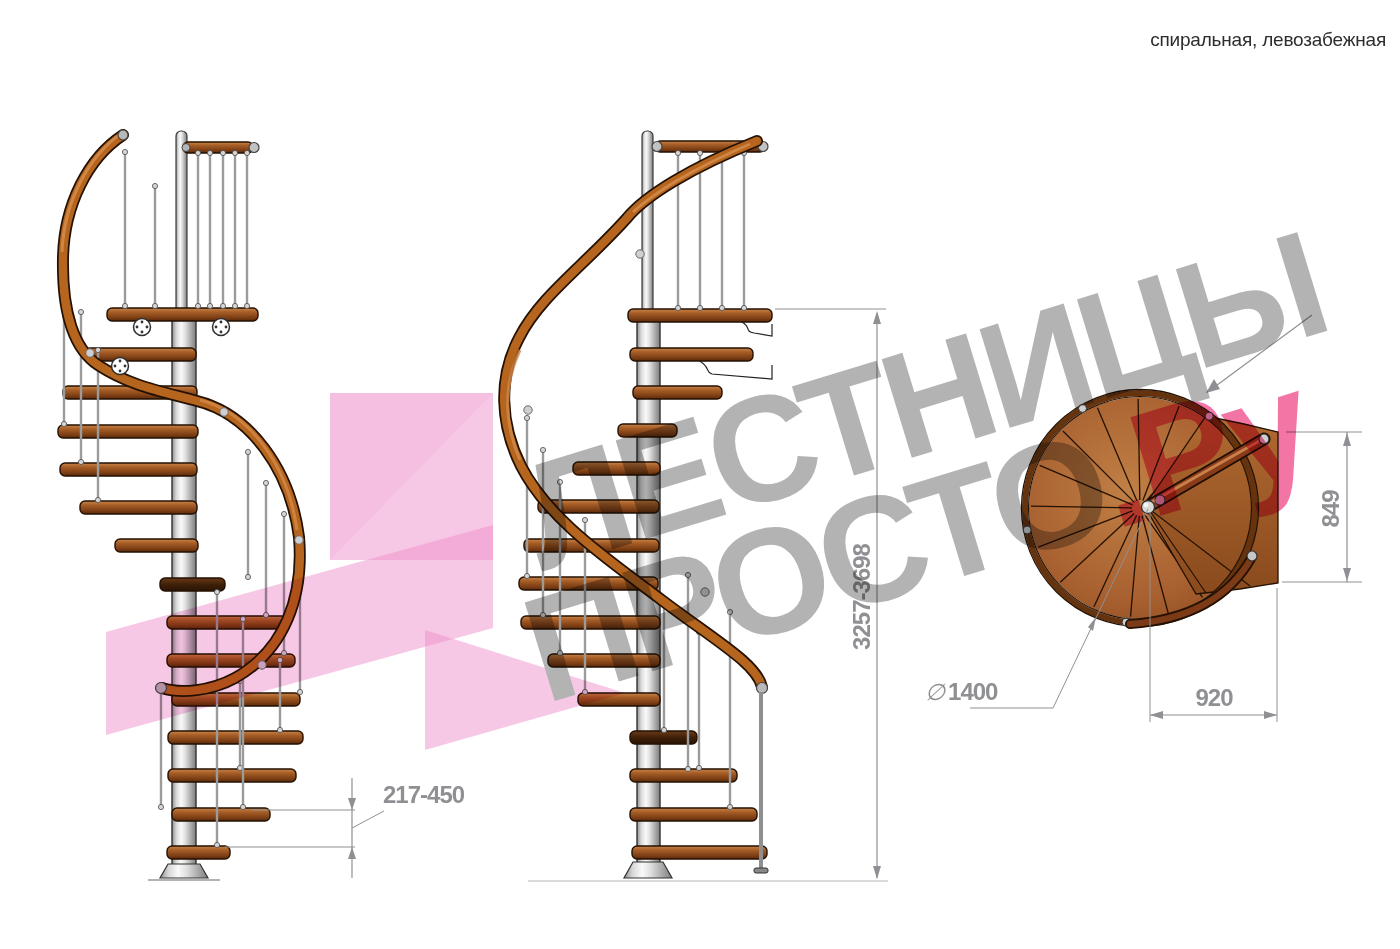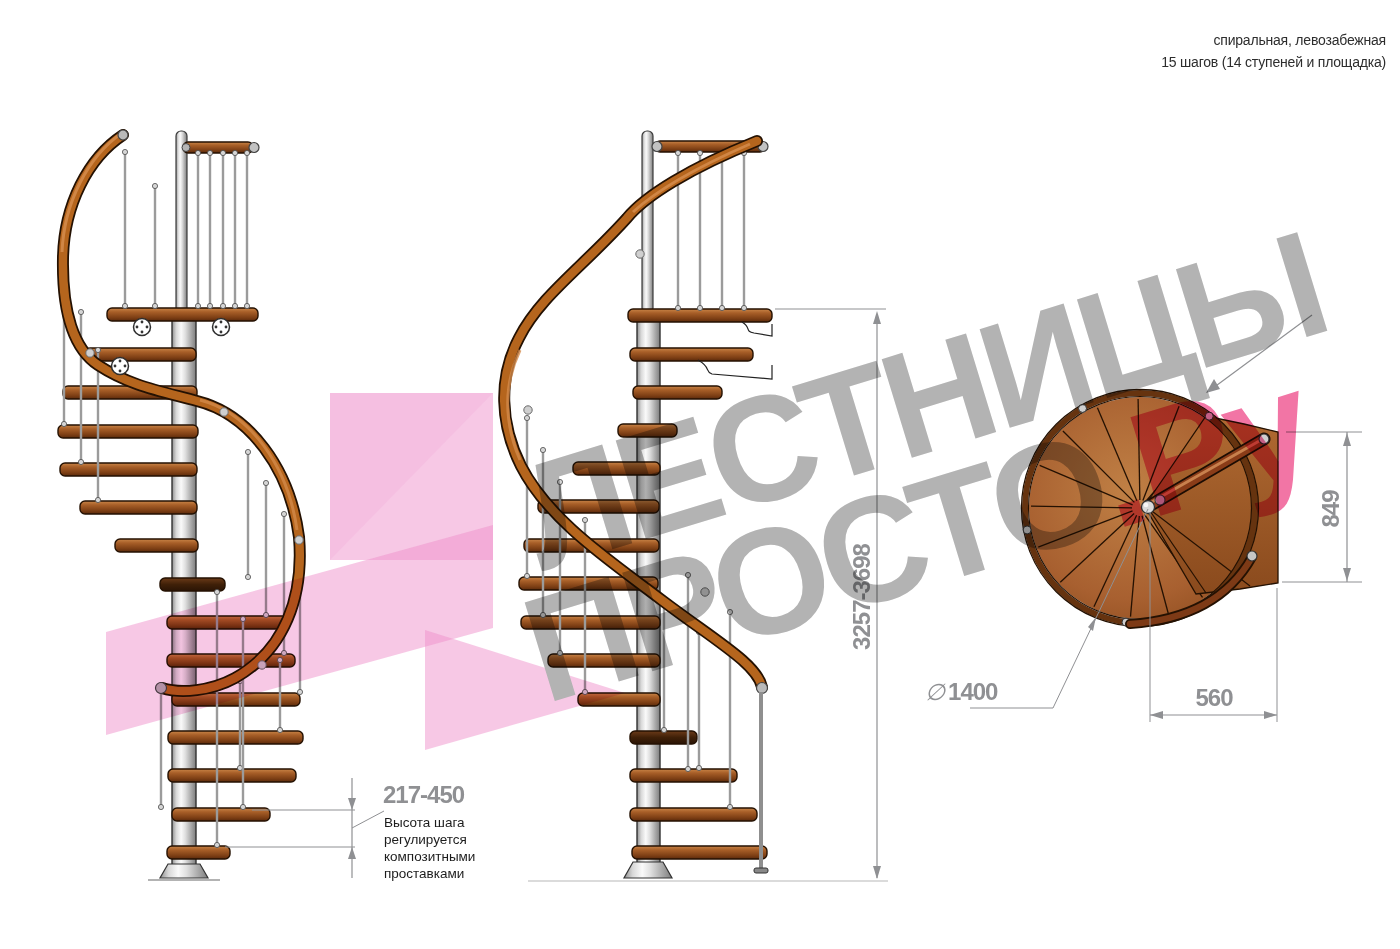--- a/index.html
+++ b/index.html
@@ -2,21 +2,21 @@
 <html><head>
 <meta charset="utf-8">
 <style>
   html,body{margin:0;padding:0;background:#fff;}
   #stage{position:relative;width:1400px;height:949px;background:#ffffff;overflow:hidden;
          font-family:"Liberation Sans",sans-serif;}
   svg{position:absolute;left:0;top:0;}
   .lbl{position:absolute;color:#8f9093;font-weight:bold;font-size:24px;letter-spacing:-1px;white-space:nowrap;}
   .rot90{transform:rotate(-90deg);transform-origin:50% 50%;text-align:center;}
   #header{position:absolute;top:29px;right:14px;text-align:right;color:#2d2d2d;
-          font-size:14px;line-height:22px;letter-spacing:-0.2px;}
+          font-size:19px;line-height:22px;letter-spacing:-0.2px;}
   #step-note{position:absolute;left:384px;top:814px;font-size:13.5px;line-height:17px;
              color:#1c1c1c;white-space:pre-line;}
   #dim-step{left:383px;top:781px;}
   #dim-total{left:782px;top:583px;width:160px;}
   #dim-849{left:1281px;top:495px;width:100px;}
   #dim-720{left:1164px;top:684px;width:100px;text-align:center;}
   #dim-dia{left:925px;top:678px;}
   #dim-dia .dsym{font-weight:normal;font-style:italic;font-size:23px;margin-right:4px;}
   #overlay{position:absolute;left:0;top:0;width:1400px;height:949px;mix-blend-mode:multiply;
            pointer-events:none;}
@@ -345,31 +345,26 @@
       <line x1="1053" y1="708" x2="1148" y2="509" stroke-width="1"></line>
       <polygon points="1096,617 1093,631 1088,627" stroke="none"></polygon>
 
       <line x1="1312" y1="315" x2="1209" y2="391" stroke-width="1.2"></line>
       <polygon points="1206,393 1220,389 1214,379" stroke="none"></polygon>
     </g>
   </svg>
 
   <div id="header">
     <div>спиральная, левозабежная</div>
-    <div>15 шагов (14 ступеней и площадка)</div>
   </div>
 
   <div class="lbl rot90" id="dim-total">3257-3698</div>
   <div class="lbl" id="dim-step">217-450</div>
-  <div id="step-note">Высота шага
-регулируется
-композитными
-проставками</div>
   <div class="lbl rot90" id="dim-849">849</div>
-  <div class="lbl" id="dim-720">560</div>
+  <div class="lbl" id="dim-720">920</div>
   <div class="lbl" id="dim-dia"><span class="dsym">∅</span><span>1400</span></div>
 
   <div id="overlay">
     <svg width="1400" height="949" viewBox="0 0 1400 949">
       <g fill="#ef92cb" fill-opacity="0.5" stroke="none">
         <polygon points="330,393 493,393 493,560 330,560"></polygon>
         <polygon points="106,632 493,525 493,628 106,735"></polygon>
         <polygon points="425,630 625,693 425,750"></polygon>
         <polygon points="330,393 493,393 330,560" fill-opacity="0.16"></polygon>
       </g>

